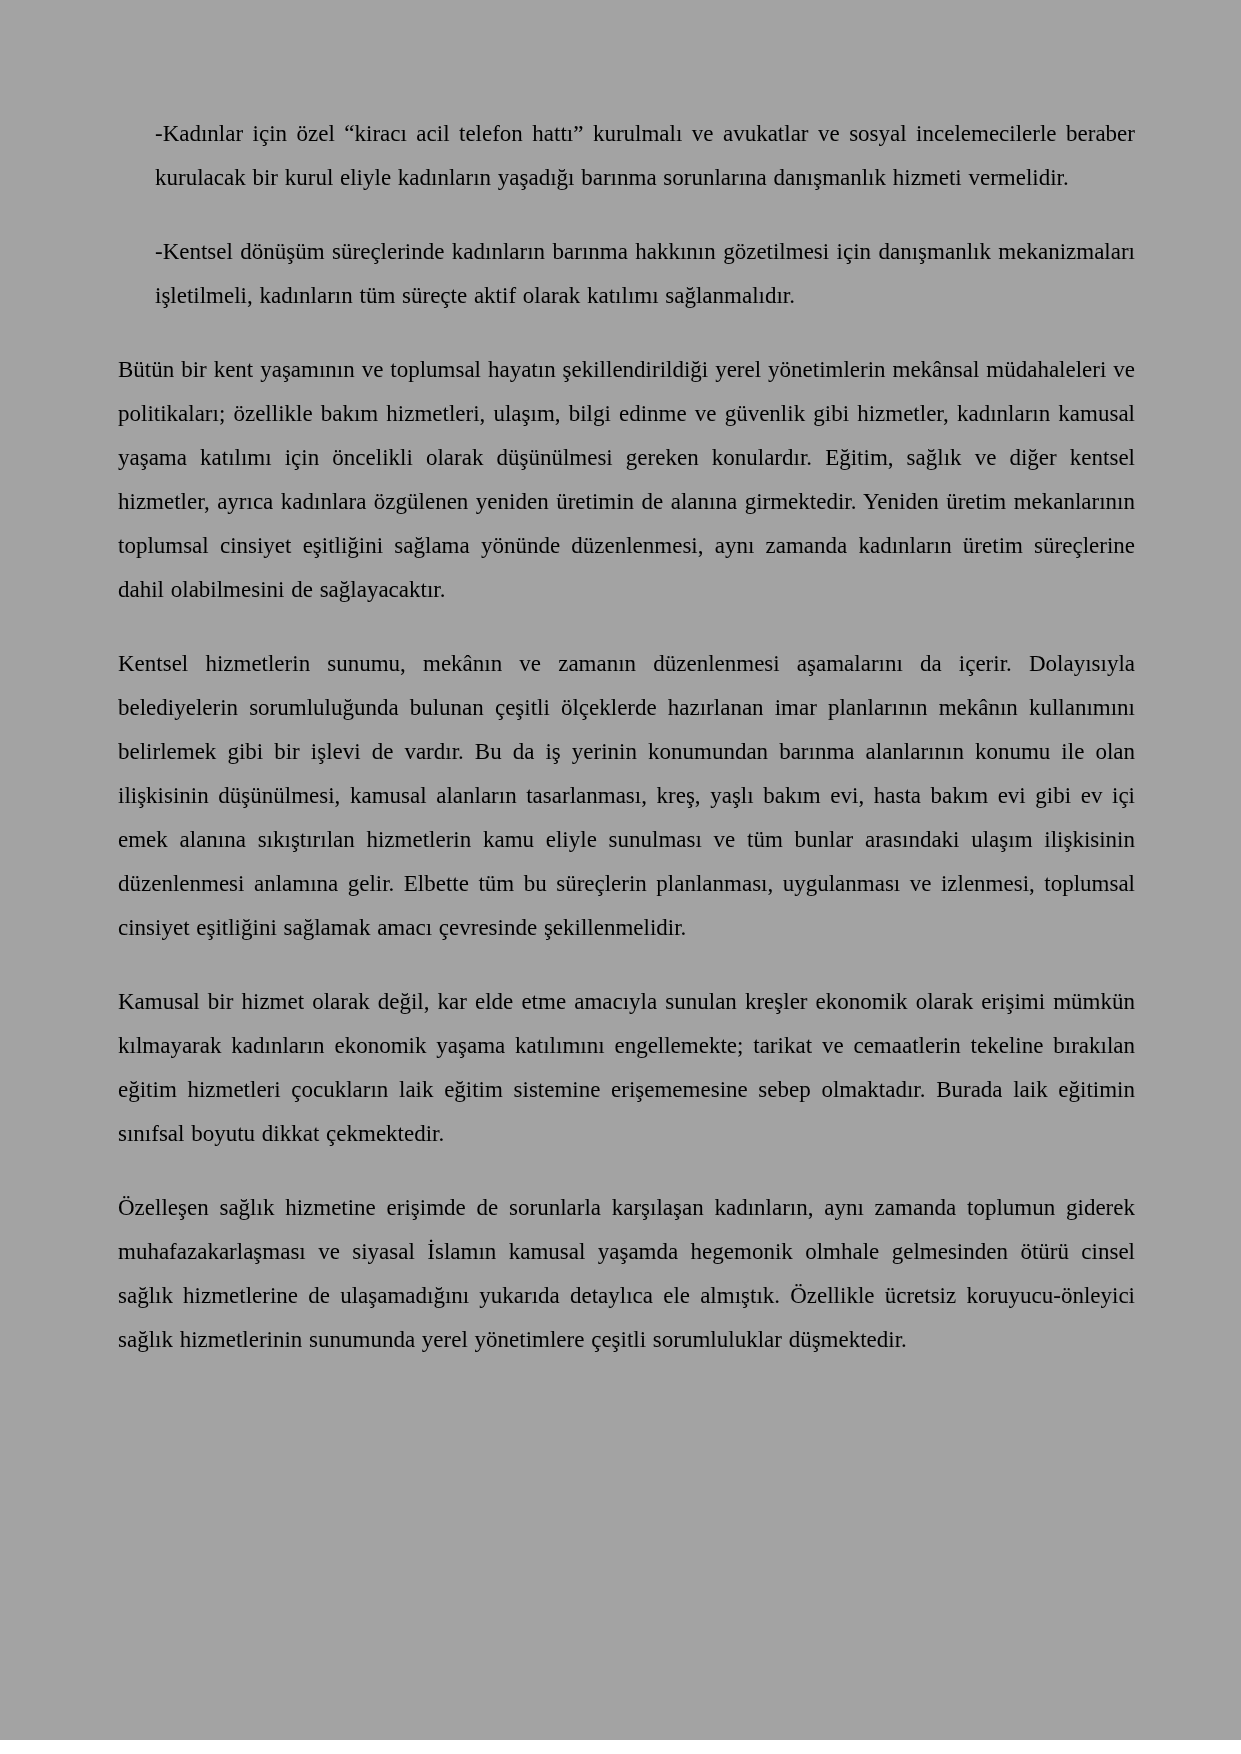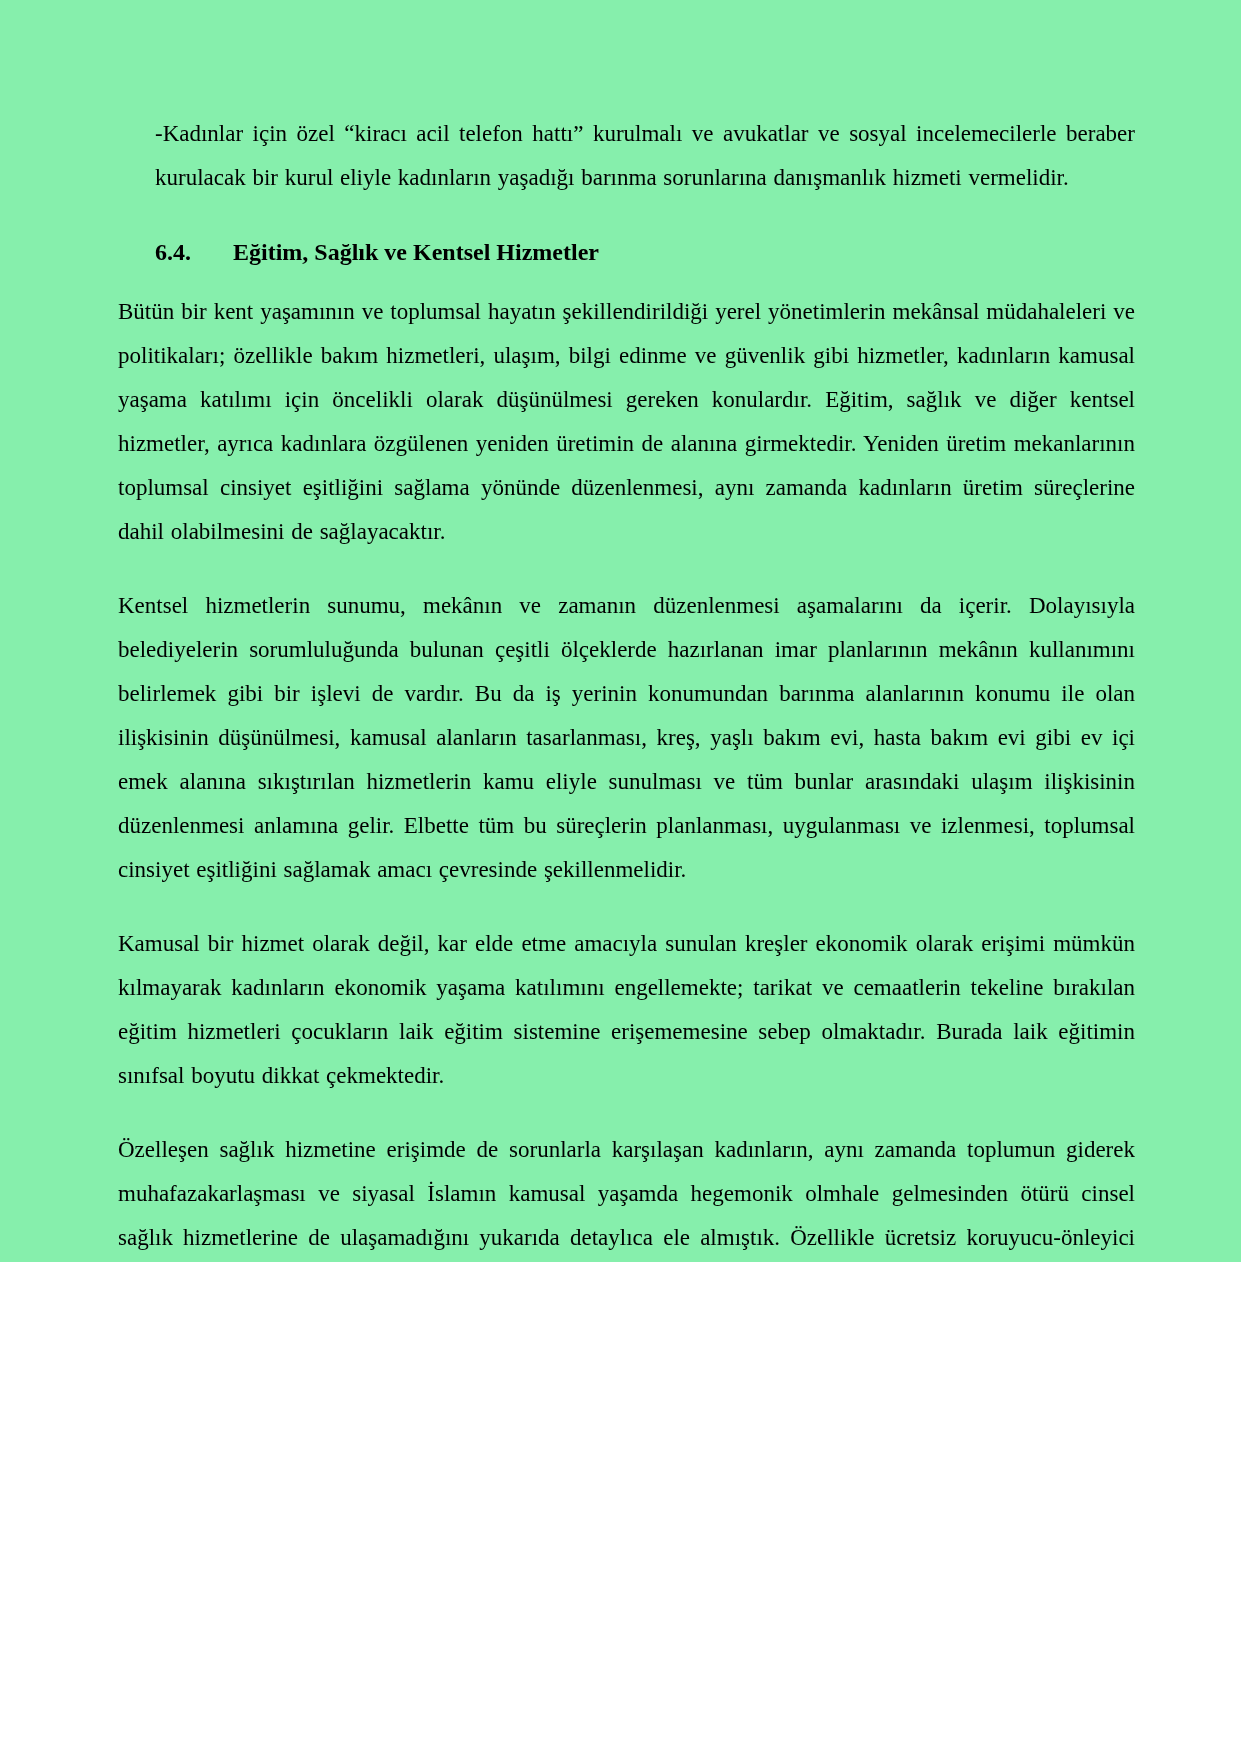--- a/index.html
+++ b/index.html
@@ -3,23 +3,23 @@
 <meta charset="utf-8">
 <style>
   html, body {
     margin: 0;
     padding: 0;
     background: #ffffff;
   }
   .page {
     position: relative;
     width: 1241px;
-    height: 1262px;
+    height: 1740px;
     box-sizing: border-box;
-    background: #86efac;
+    background: #a3a3a3;
     color: #000000;
     font-family: "Liberation Serif", "DejaVu Serif", serif;
     padding: 112px 106px 0 118px;
     overflow: hidden;
   }
   .par {
     margin: 0 0 30px 0;
     font-size: 23px;
     line-height: 44px;
     text-align: justify;
@@ -44,25 +44,22 @@
     flex: 1 1 auto;
   }
 </style>
 </head>
 <body>
 
 <div class="page">
 
   <p class="par indent">-Kadınlar için özel “kiracı acil telefon hattı” kurulmalı ve avukatlar ve sosyal incelemecilerle beraber kurulacak bir kurul eliyle kadınların yaşadığı barınma sorunlarına danışmanlık hizmeti vermelidir.</p>
 
+  <p class="par indent">-Kentsel dönüşüm süreçlerinde kadınların barınma hakkının gözetilmesi için danışmanlık mekanizmaları işletilmeli, kadınların tüm süreçte aktif olarak katılımı sağlanmalıdır.</p>
 
-  <h2 class="heading">
-    <span class="h-num">6.4.</span>
-    <span class="h-title">Eğitim, Sağlık ve Kentsel Hizmetler</span>
-  </h2>
 
   <p class="par">Bütün bir kent yaşamının ve toplumsal hayatın şekillendirildiği yerel yönetimlerin mekânsal müdahaleleri ve politikaları; özellikle bakım hizmetleri, ulaşım, bilgi edinme ve güvenlik gibi hizmetler, kadınların kamusal yaşama katılımı için öncelikli olarak düşünülmesi gereken konulardır. Eğitim, sağlık ve diğer kentsel hizmetler, ayrıca kadınlara özgülenen yeniden üretimin de alanına girmektedir. Yeniden üretim mekanlarının toplumsal cinsiyet eşitliğini sağlama yönünde düzenlenmesi, aynı zamanda kadınların üretim süreçlerine dahil olabilmesini de sağlayacaktır.</p>
 
   <p class="par">Kentsel hizmetlerin sunumu, mekânın ve zamanın düzenlenmesi aşamalarını da içerir. Dolayısıyla belediyelerin sorumluluğunda bulunan çeşitli ölçeklerde hazırlanan imar planlarının mekânın kullanımını belirlemek gibi bir işlevi de vardır. Bu da iş yerinin konumundan barınma alanlarının konumu ile olan ilişkisinin düşünülmesi, kamusal alanların tasarlanması, kreş, yaşlı bakım evi, hasta bakım evi gibi ev içi emek alanına sıkıştırılan hizmetlerin kamu eliyle sunulması ve tüm bunlar arasındaki ulaşım ilişkisinin düzenlenmesi anlamına gelir. Elbette tüm bu süreçlerin planlanması, uygulanması ve izlenmesi, toplumsal cinsiyet eşitliğini sağlamak amacı çevresinde şekillenmelidir.</p>
 
   <p class="par">Kamusal bir hizmet olarak değil, kar elde etme amacıyla sunulan kreşler ekonomik olarak erişimi mümkün kılmayarak kadınların ekonomik yaşama katılımını engellemekte; tarikat ve cemaatlerin tekeline bırakılan eğitim hizmetleri çocukların laik eğitim sistemine erişememesine sebep olmaktadır. Burada laik eğitimin sınıfsal boyutu dikkat çekmektedir.</p>
 
   <p class="par">Özelleşen sağlık hizmetine erişimde de sorunlarla karşılaşan kadınların, aynı zamanda toplumun giderek muhafazakarlaşması ve siyasal İslamın kamusal yaşamda hegemonik olmhale gelmesinden ötürü cinsel sağlık hizmetlerine de ulaşamadığını yukarıda detaylıca ele almıştık. Özellikle ücretsiz koruyucu-önleyici sağlık hizmetlerinin sunumunda yerel yönetimlere çeşitli sorumluluklar düşmektedir.</p>
 
 

